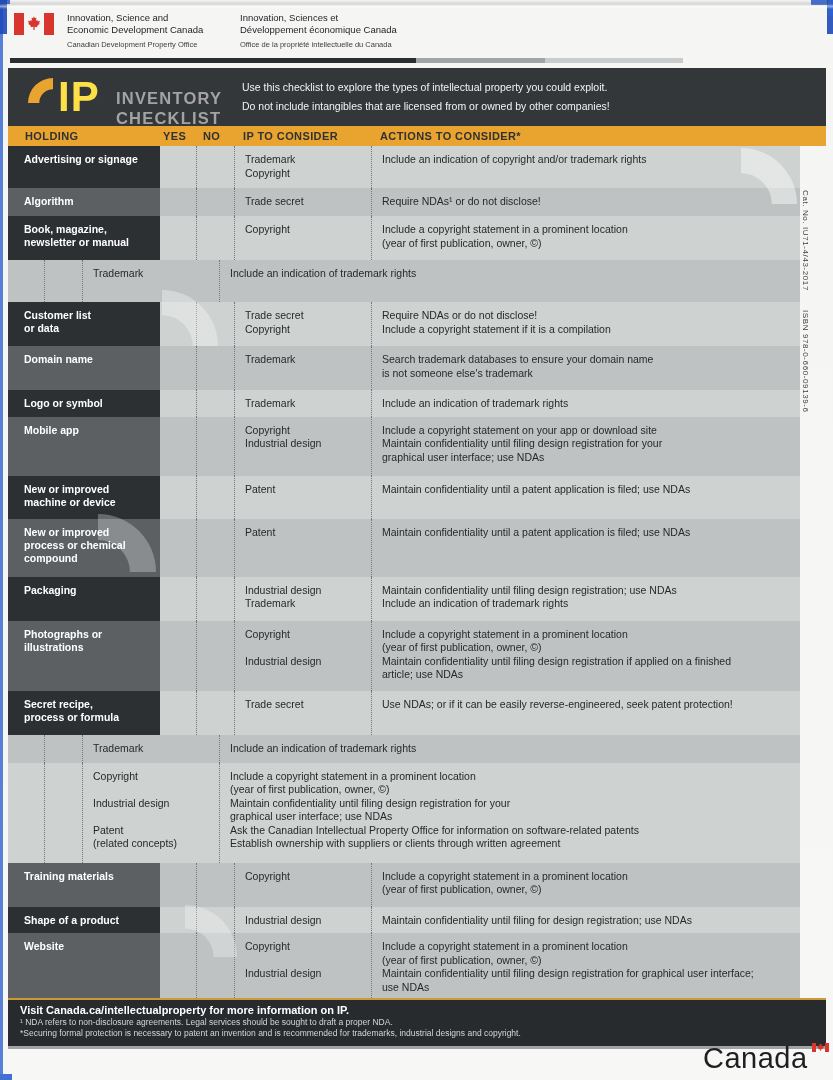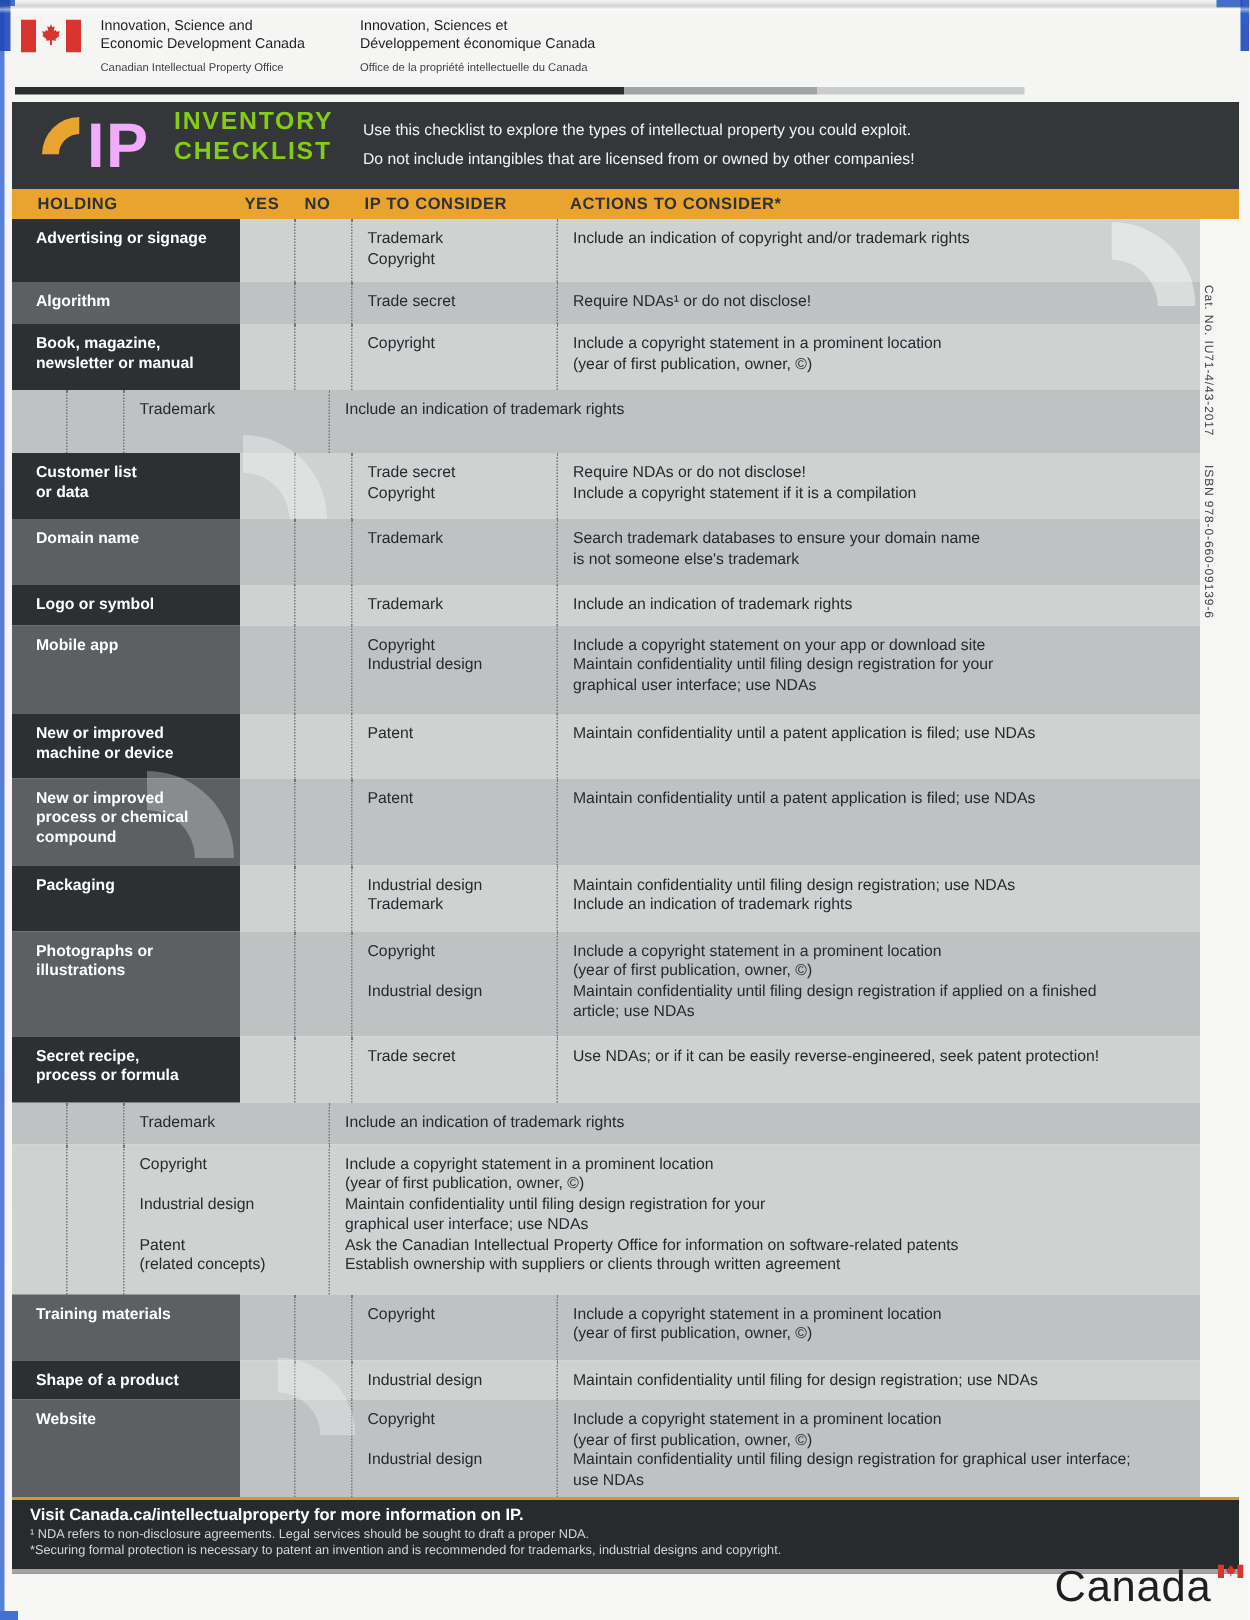--- a/index.html
+++ b/index.html
@@ -28,22 +28,22 @@
 
   .thinbar{position:absolute;top:58px;left:10px;height:5px;display:flex;}
   .thinbar .s1{width:406px;background:#2b2e30;}
   .thinbar .s2{width:129px;background:#a2a5a6;}
   .thinbar .s3{width:138px;background:#c9cccc;}
 
   
   .banner{position:absolute;top:68px;left:8px;width:818px;height:58px;background:var(--banner-dark,#33373a);}
   .ip-logo{position:absolute;left:20px;top:9px;display:flex;align-items:flex-start;}
   .ip-arc{margin-top:1px;}
-  .ip-text{color:#f0abfc;font-size:42px;line-height:40px;font-weight:bold;letter-spacing:1px;margin-left:5px;}
-  .banner-title{position:absolute;left:108px;top:3px;color:#84cc16;font-weight:bold;font-size:16.5px;line-height:20px;letter-spacing:1.2px;}
+  .ip-text{color:#fde047;font-size:42px;line-height:40px;font-weight:bold;letter-spacing:1px;margin-left:5px;}
+  .banner-title{position:absolute;left:108px;top:20px;color:#a3a3a3;font-weight:bold;font-size:16.5px;line-height:20px;letter-spacing:1.2px;}
   .banner-desc{position:absolute;left:234px;top:10px;color:#f2f3f3;font-size:10.5px;line-height:19px;}
 
   
   .colhead{position:absolute;top:126px;left:8px;width:818px;height:20px;background:var(--accent-orange,#e8a42f);color:#2f3134;font-weight:bold;font-size:11px;letter-spacing:.4px;}
   .colhead span{position:absolute;top:4px;}
   .ch-holding{left:17px;} .ch-yes{left:155px;text-align:center;} .ch-no{left:195px;} .ch-ip{left:235px;} .ch-actions{left:372px;}
 
   
   .table{position:absolute;top:146px;left:8px;width:792px;}
   .row{display:flex;align-items:stretch;}
@@ -89,21 +89,21 @@
 
   <header class="masthead">
     <svg class="fip-flag" width="40" height="22" viewBox="0 0 40 22">
       <rect x="0" y="0" width="10" height="22" fill="#d8352f"></rect>
       <rect x="30" y="0" width="10" height="22" fill="#d8352f"></rect>
       <polygon fill="#d8352f" transform="translate(14,3.2) scale(0.92)" points="6.5,0 5.5,2.2 3.8,1.4 4.5,5 2.8,4 2.5,5.4 0,5 1,7.6 0.2,8.3 3.2,10.6 2.8,12 5.8,11.6 5.8,15 7.2,15 7.2,11.6 10.2,12 9.8,10.6 12.8,8.3 12,7.6 13,5 10.5,5.4 10.2,4 8.5,5 9.2,1.4 7.5,2.2"></polygon>
     </svg>
     <div class="mast-block mast-en">
       <div>Innovation, Science and</div>
       <div>Economic Development Canada</div>
-      <div class="mast-sub">Canadian Intellectual Property Office</div>
+      <div class="mast-sub">Canadian Development Property Office</div>
     </div>
     <div class="mast-block mast-fr">
       <div>Innovation, Sciences et</div>
       <div>Développement économique Canada</div>
       <div class="mast-sub">Office de la propriété intellectuelle du Canada</div>
     </div>
   </header>
 
   <div class="thinbar">
     <span class="s1"></span>

